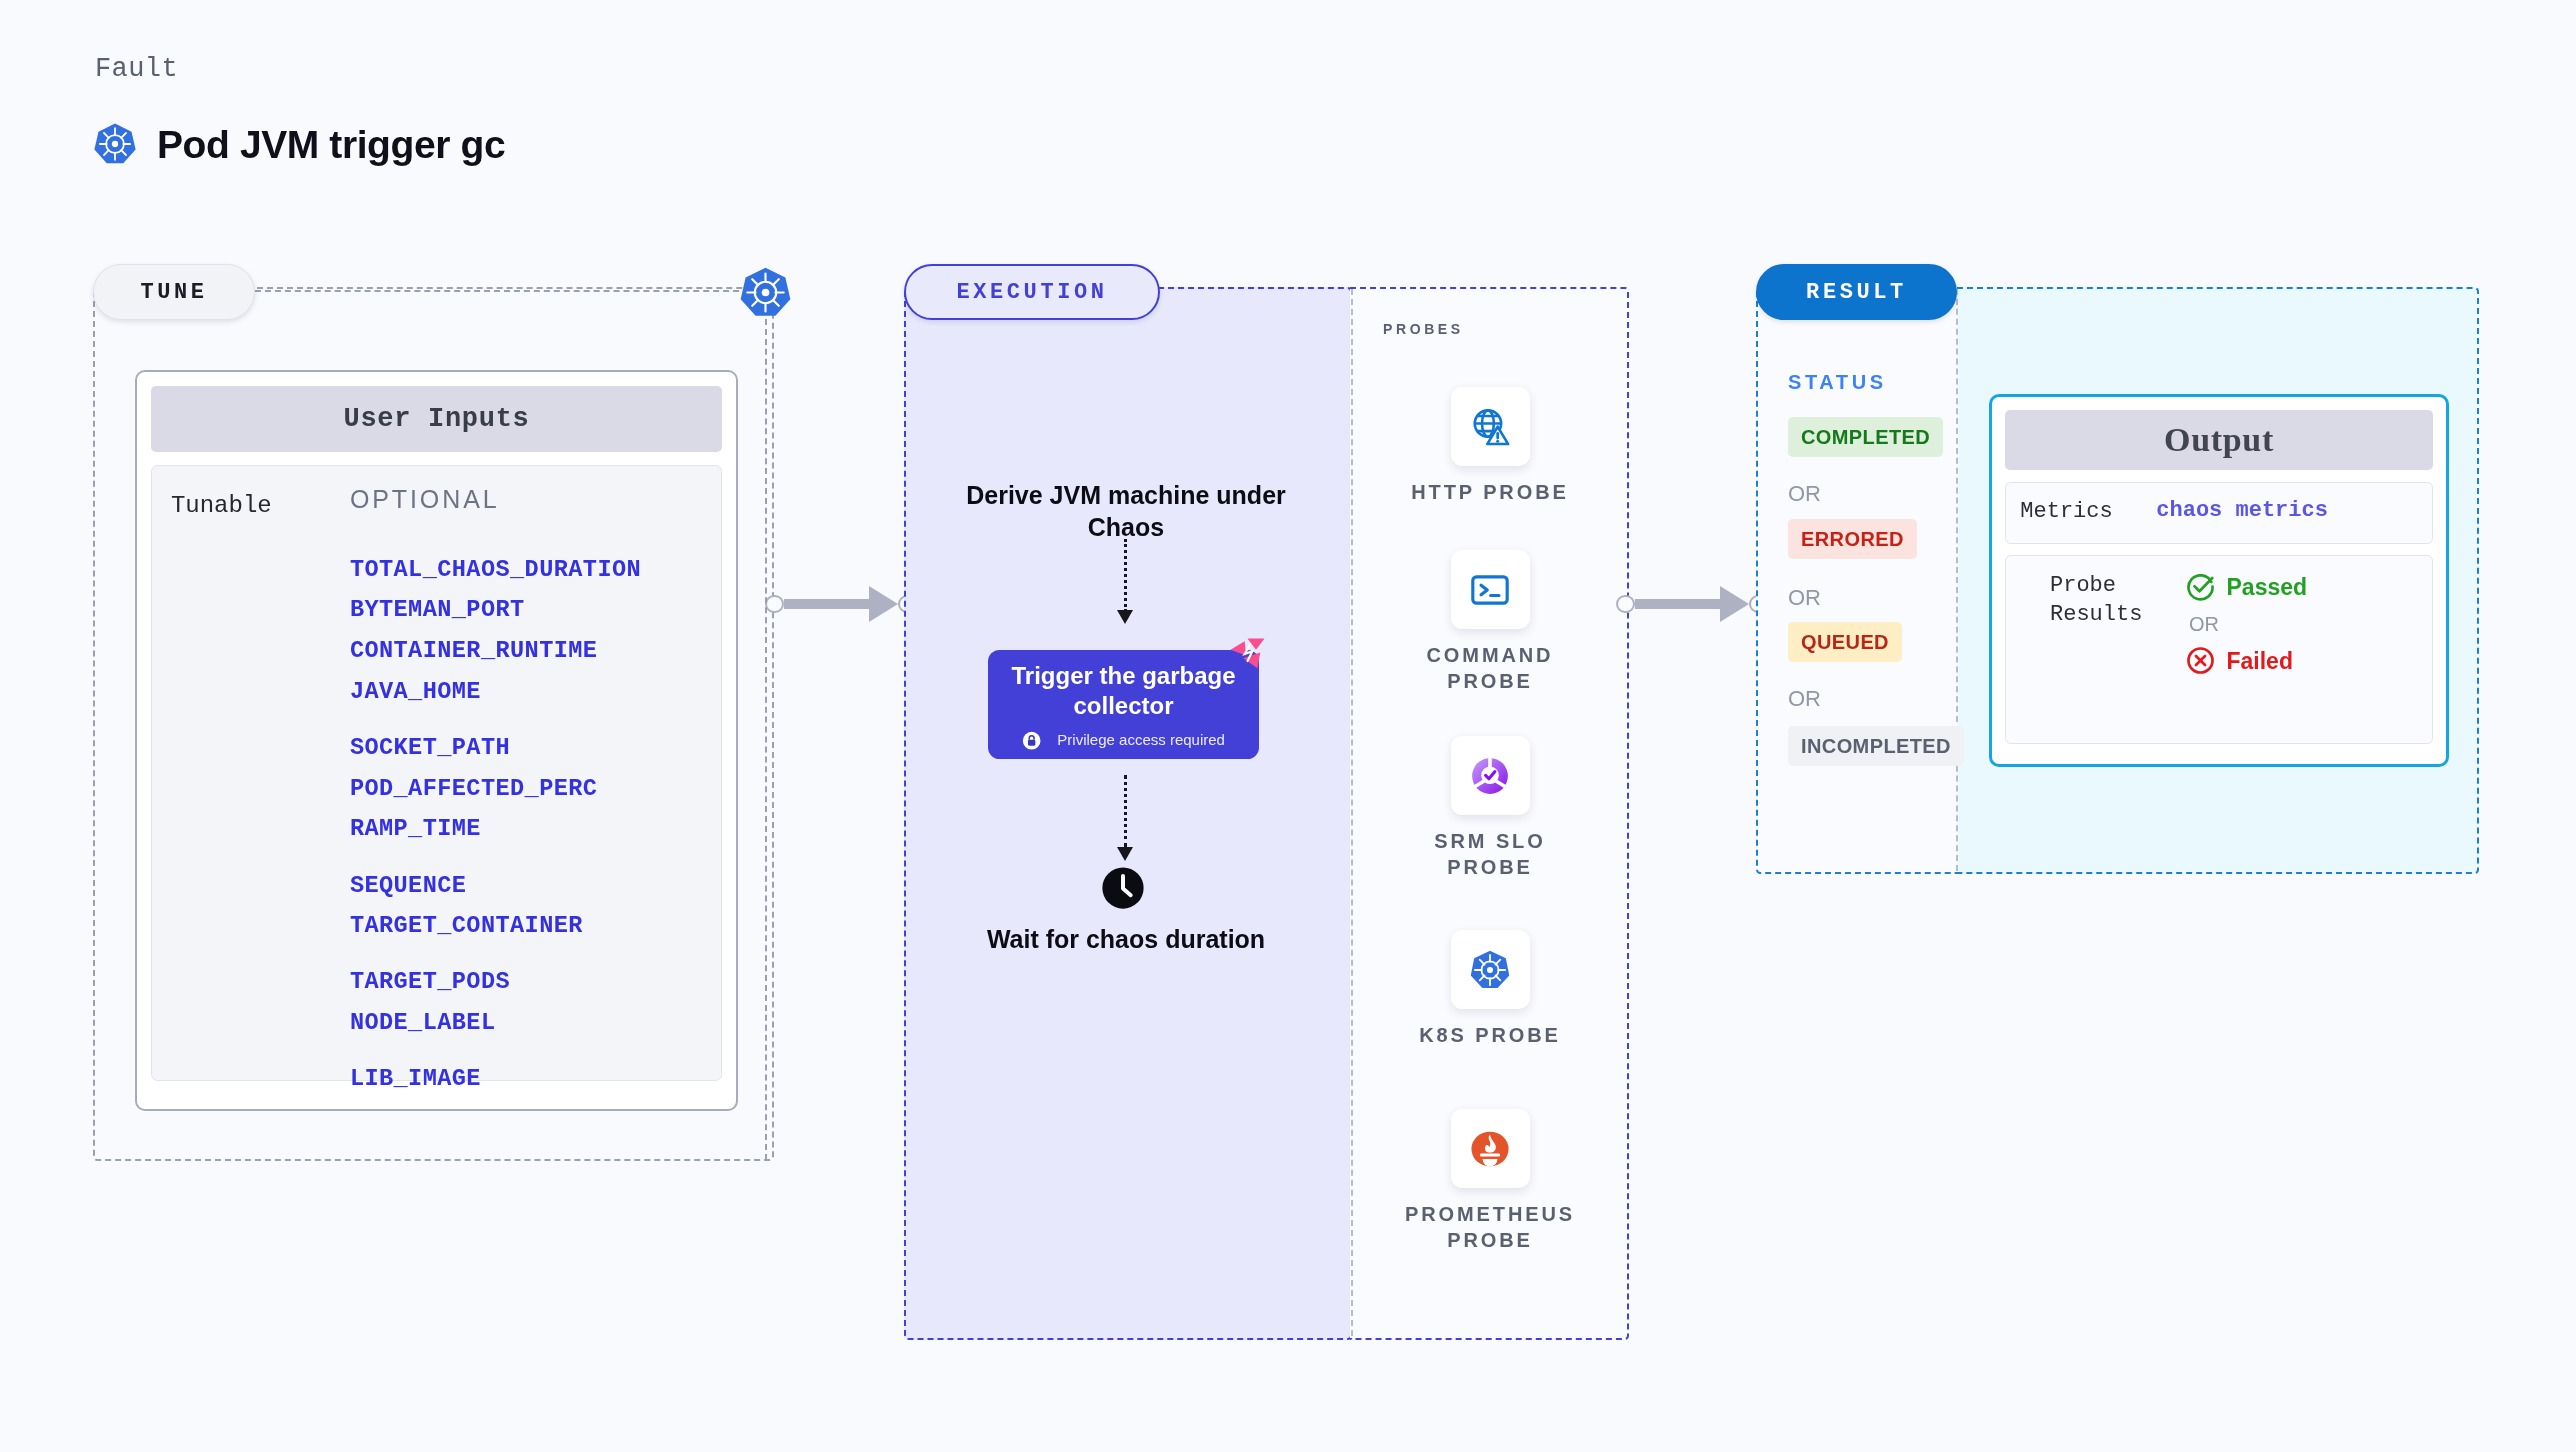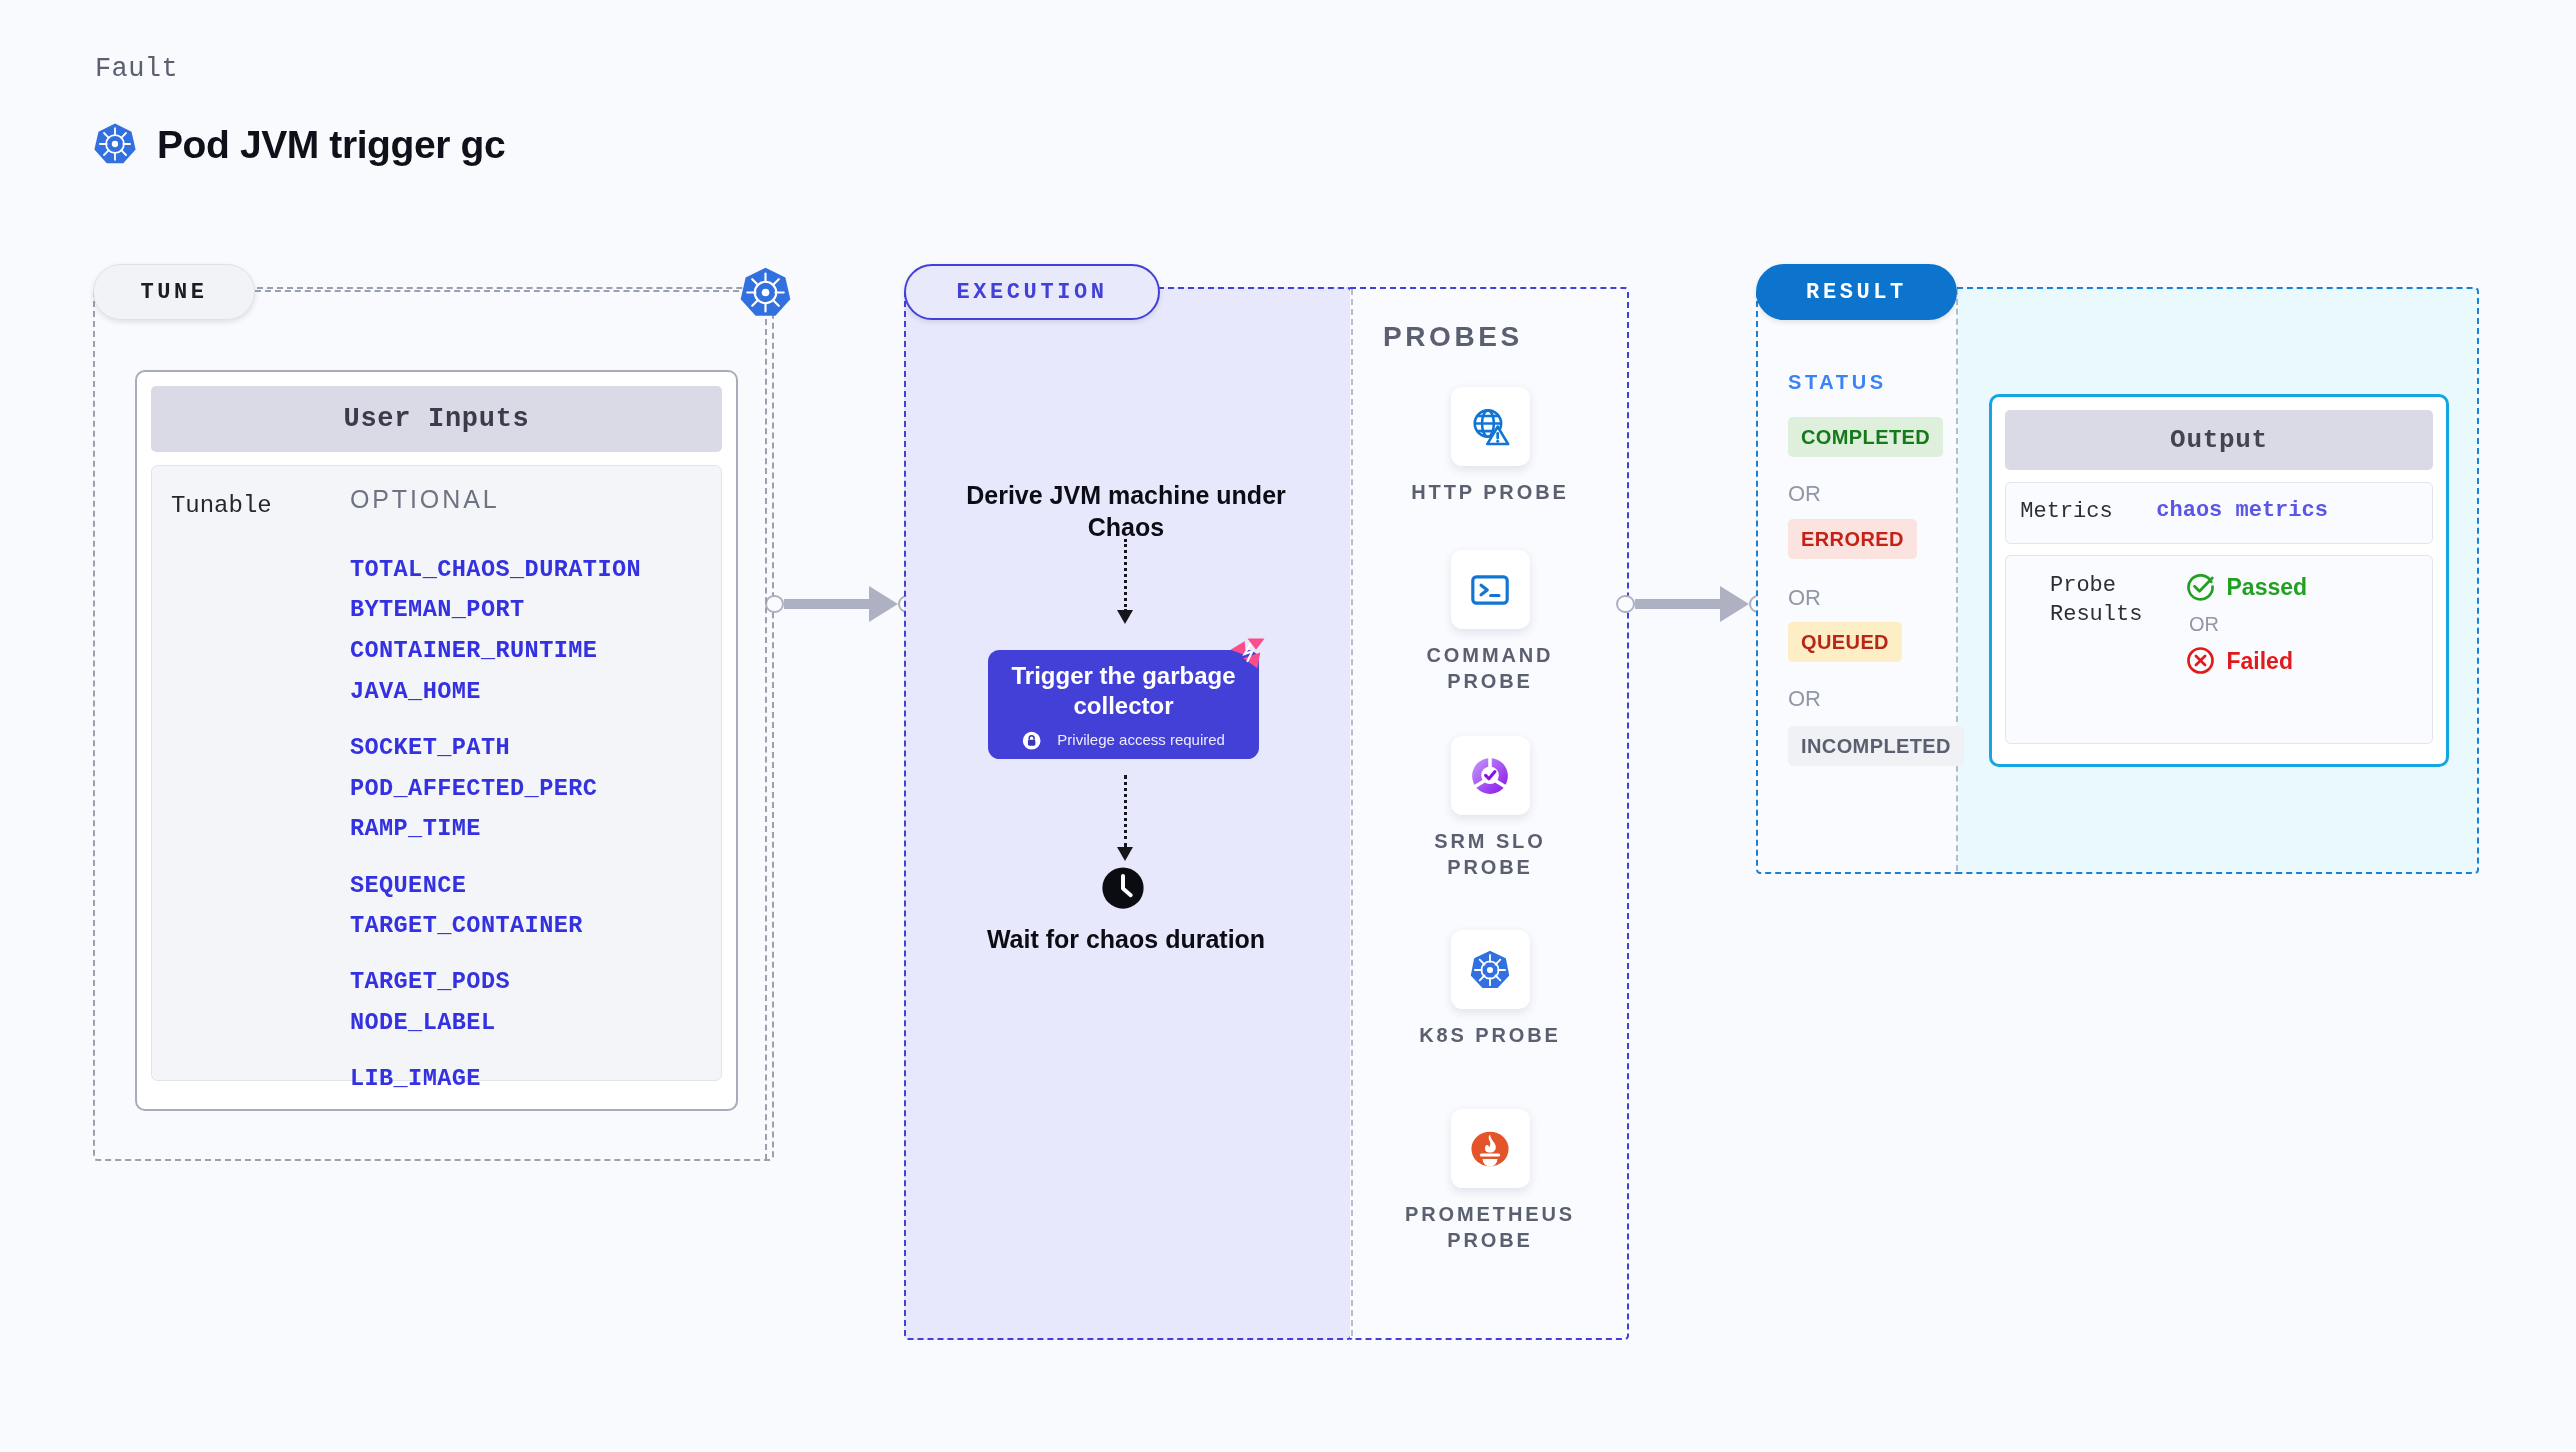--- a/index.html
+++ b/index.html
@@ -91,21 +91,21 @@
     position: absolute; left: 1350px; top: 287px; width: 279px; height: 1053px;
     background: #fafbfe; border: 2.9px dashed #4340d8; border-left: none;
     border-radius: 0 4.3px 4.3px 0;
   }
   #probes-divider {
     position: absolute; left: 1351px; top: 289px; width: 0; height: 1047px;
     border-left: 2.1px dashed #b7bcc8;
   }
   #probes-label {
     position: absolute; left: 1383px; top: 321px;
-    font-size: 28px; font-weight: bold; color: #5b6070; letter-spacing: 3.6px;
+    font-size: 14px; font-weight: bold; color: #5b6070; letter-spacing: 3.6px;
   }
 
   .exec-text {
     position: absolute; text-align: center; font-weight: bold;
     font-size: 25px; color: #0c0c14; line-height: 1.28; width: 358px;
   }
   #exec-t1 { left: 947px; top: 479px; }
   #exec-t2 { left: 947px; top: 923px; }
 
   .dotline {
@@ -190,22 +190,22 @@
   #so-2 { top: 686px; }
   #sb-3 { top: 726px; background: #f0f1f5; color: #5b6070; }
 
   #out-card {
     position: absolute; left: 1989px; top: 394px; width: 460px; height: 373px;
     background: #ffffff; border: 3.6px solid #15a5e0; border-radius: 10px; padding: 13px;
   }
   #out-head {
     height: 60px; background: #d9dae6; border-radius: 5px;
     display: flex; align-items: center; justify-content: center;
-    font-family: Liberation Mono, monospace; font-weight: bold;
-    font-size: 26px; color: #42444f; letter-spacing: 0.7px;
+    font-family: Liberation Serif, serif; font-weight: bold;
+    font-size: 34px; color: #42444f; letter-spacing: 0.7px;
   }
   .out-row {
     margin-top: 11.5px; background: #fafbfe; border: 1.4px solid #e2e4ec;
     border-radius: 5.7px; display: flex; padding: 15.8px 0 15.8px 14.3px;
   }
   .out-key {
     font-family: "Liberation Mono", monospace; font-size: 22px;
     color: #2c2e38; width: 136px; flex: none; line-height: 1.3;
   }
   #metrics-val {

